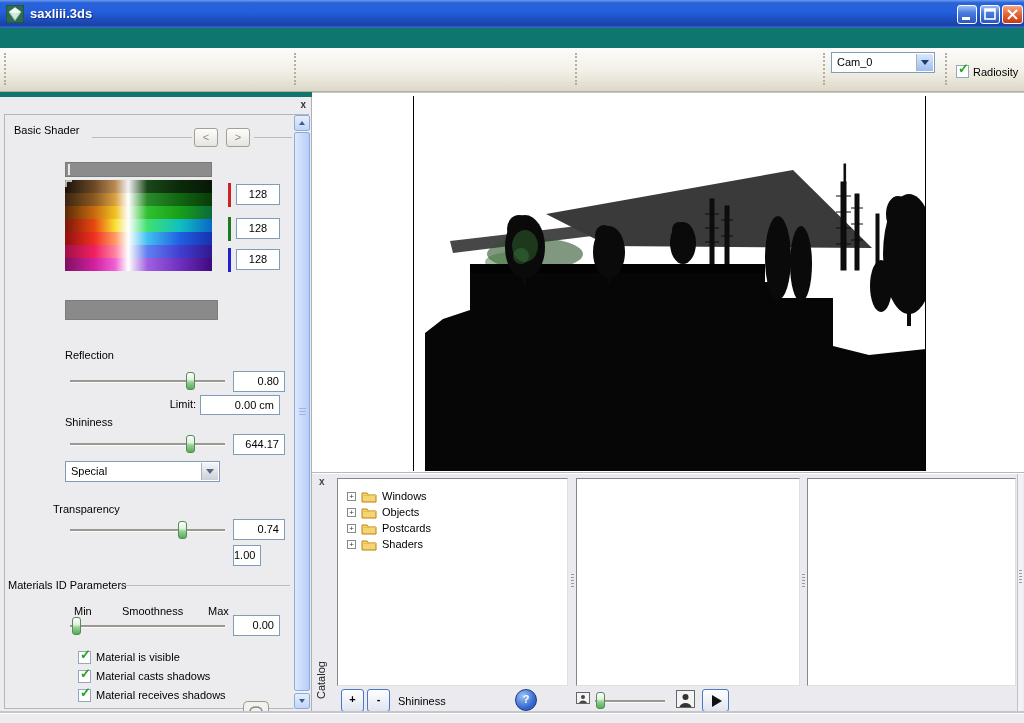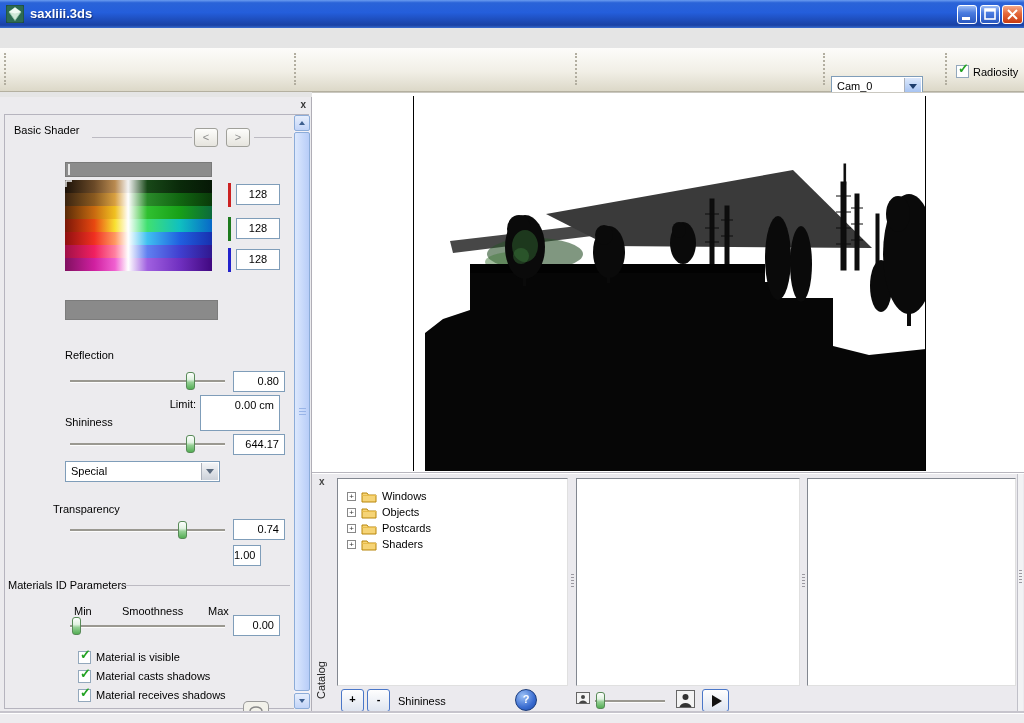--- a/index.html
+++ b/index.html
@@ -1,17 +1,17 @@
 <!DOCTYPE html>
 <html><head>
 <meta charset="utf-8">
 <style>
   *{box-sizing:border-box;margin:0;padding:0}
   body{margin:0;background:#555}
-  #app{position:relative;width:1024px;height:723px;font-family:"Liberation Sans",sans-serif;font-size:11px;color:#000;background:#e5e5e5;overflow:hidden}
+  #app{position:relative;width:1024px;height:723px;font-family:"Liberation Sans",sans-serif;font-size:11px;color:#000;background:#0f766e;overflow:hidden}
   .abs{position:absolute}
 
   
   .titlebar{position:absolute;left:0;top:0;width:1024px;height:28px;
     background:linear-gradient(180deg,#6a9cf0 0%,#2a63d8 10%,#245edb 45%,#1941a5 90%,#3a6ed0 100%);}
   .app-icon{position:absolute;left:6px;top:5px;width:18px;height:18px}
   .title-text{position:absolute;left:30px;top:6px;color:#fff;font-weight:bold;font-size:13px;text-shadow:1px 1px 1px #12307c}
   .win-btn{position:absolute;top:5px;width:20px;height:19px;border:1px solid #fff;border-radius:3px}
   .win-btn.blue{background:linear-gradient(180deg,#9dbcf4 0%,#4a7ce0 40%,#2a58c0 100%)}
   .win-btn.red{background:linear-gradient(180deg,#f4a988 0%,#e4683a 45%,#c83a10 100%)}
@@ -269,21 +269,21 @@
           <rect x="17" y="11" width="4.5" height="2" transform="rotate(45 12 12)"></rect>
           <circle cx="12" cy="12" r="5"></circle>
         </g>
         <circle cx="12" cy="12" r="2" fill="#f1efe6"></circle>
       </svg>
     </div>
     <span class="overflow-chevron">»</span>
 
     <div class="grip" style="left:823px;top:5px;height:32px"></div>
 
-    <div class="dd" style="left:831px;top:28px;width:92px">
+    <div class="dd" style="left:831px;top:4px;width:104px">
       <span>Cam_0</span>
       <div class="dd-arrow blue">
           <div class="tri-down"></div>
         </div>
     </div>
 
     <div class="grip" style="left:945px;top:5px;height:32px"></div>
 
     <div class="cb" style="left:956px;top:17px">
       <span class="tick">✓</span>
@@ -439,21 +439,21 @@
     <div class="abs" style="left:228px;top:151px;width:3px;height:24px;background:#2222cc"></div>
     <div class="vbox center" style="left:236px;top:152px;width:44px">128</div>
 
     <div class="abs" style="left:65px;top:203px;width:153px;height:20px;background:#8a8a8a;border:1px solid #7c7c7c"></div>
 
     <span class="label" style="left:65px;top:252px">Reflection</span>
     <div class="track" style="left:70px;top:283px;width:155px"></div>
     <div class="thumb" style="left:186px;top:275px"></div>
     <div class="vbox" style="left:233px;top:274px;width:52px">0.80</div>
     <span class="label" style="left:150px;top:301px;width:46px;text-align:right">Limit:</span>
-    <div class="vbox" style="left:200px;top:298px;width:80px;height:36px">0.00 cm</div>
+    <div class="vbox" style="left:200px;top:298px;width:80px;height:20px">0.00 cm</div>
 
     <span class="label" style="left:65px;top:319px">Shininess</span>
     <div class="track" style="left:70px;top:346px;width:155px"></div>
     <div class="thumb" style="left:186px;top:338px"></div>
     <div class="vbox" style="left:233px;top:337px;width:52px">644.17</div>
     <div class="dd" style="left:65px;top:364px;width:155px">
       <span>Special</span>
       <div class="dd-arrow">
           <div class="tri-down"></div>
         </div>

